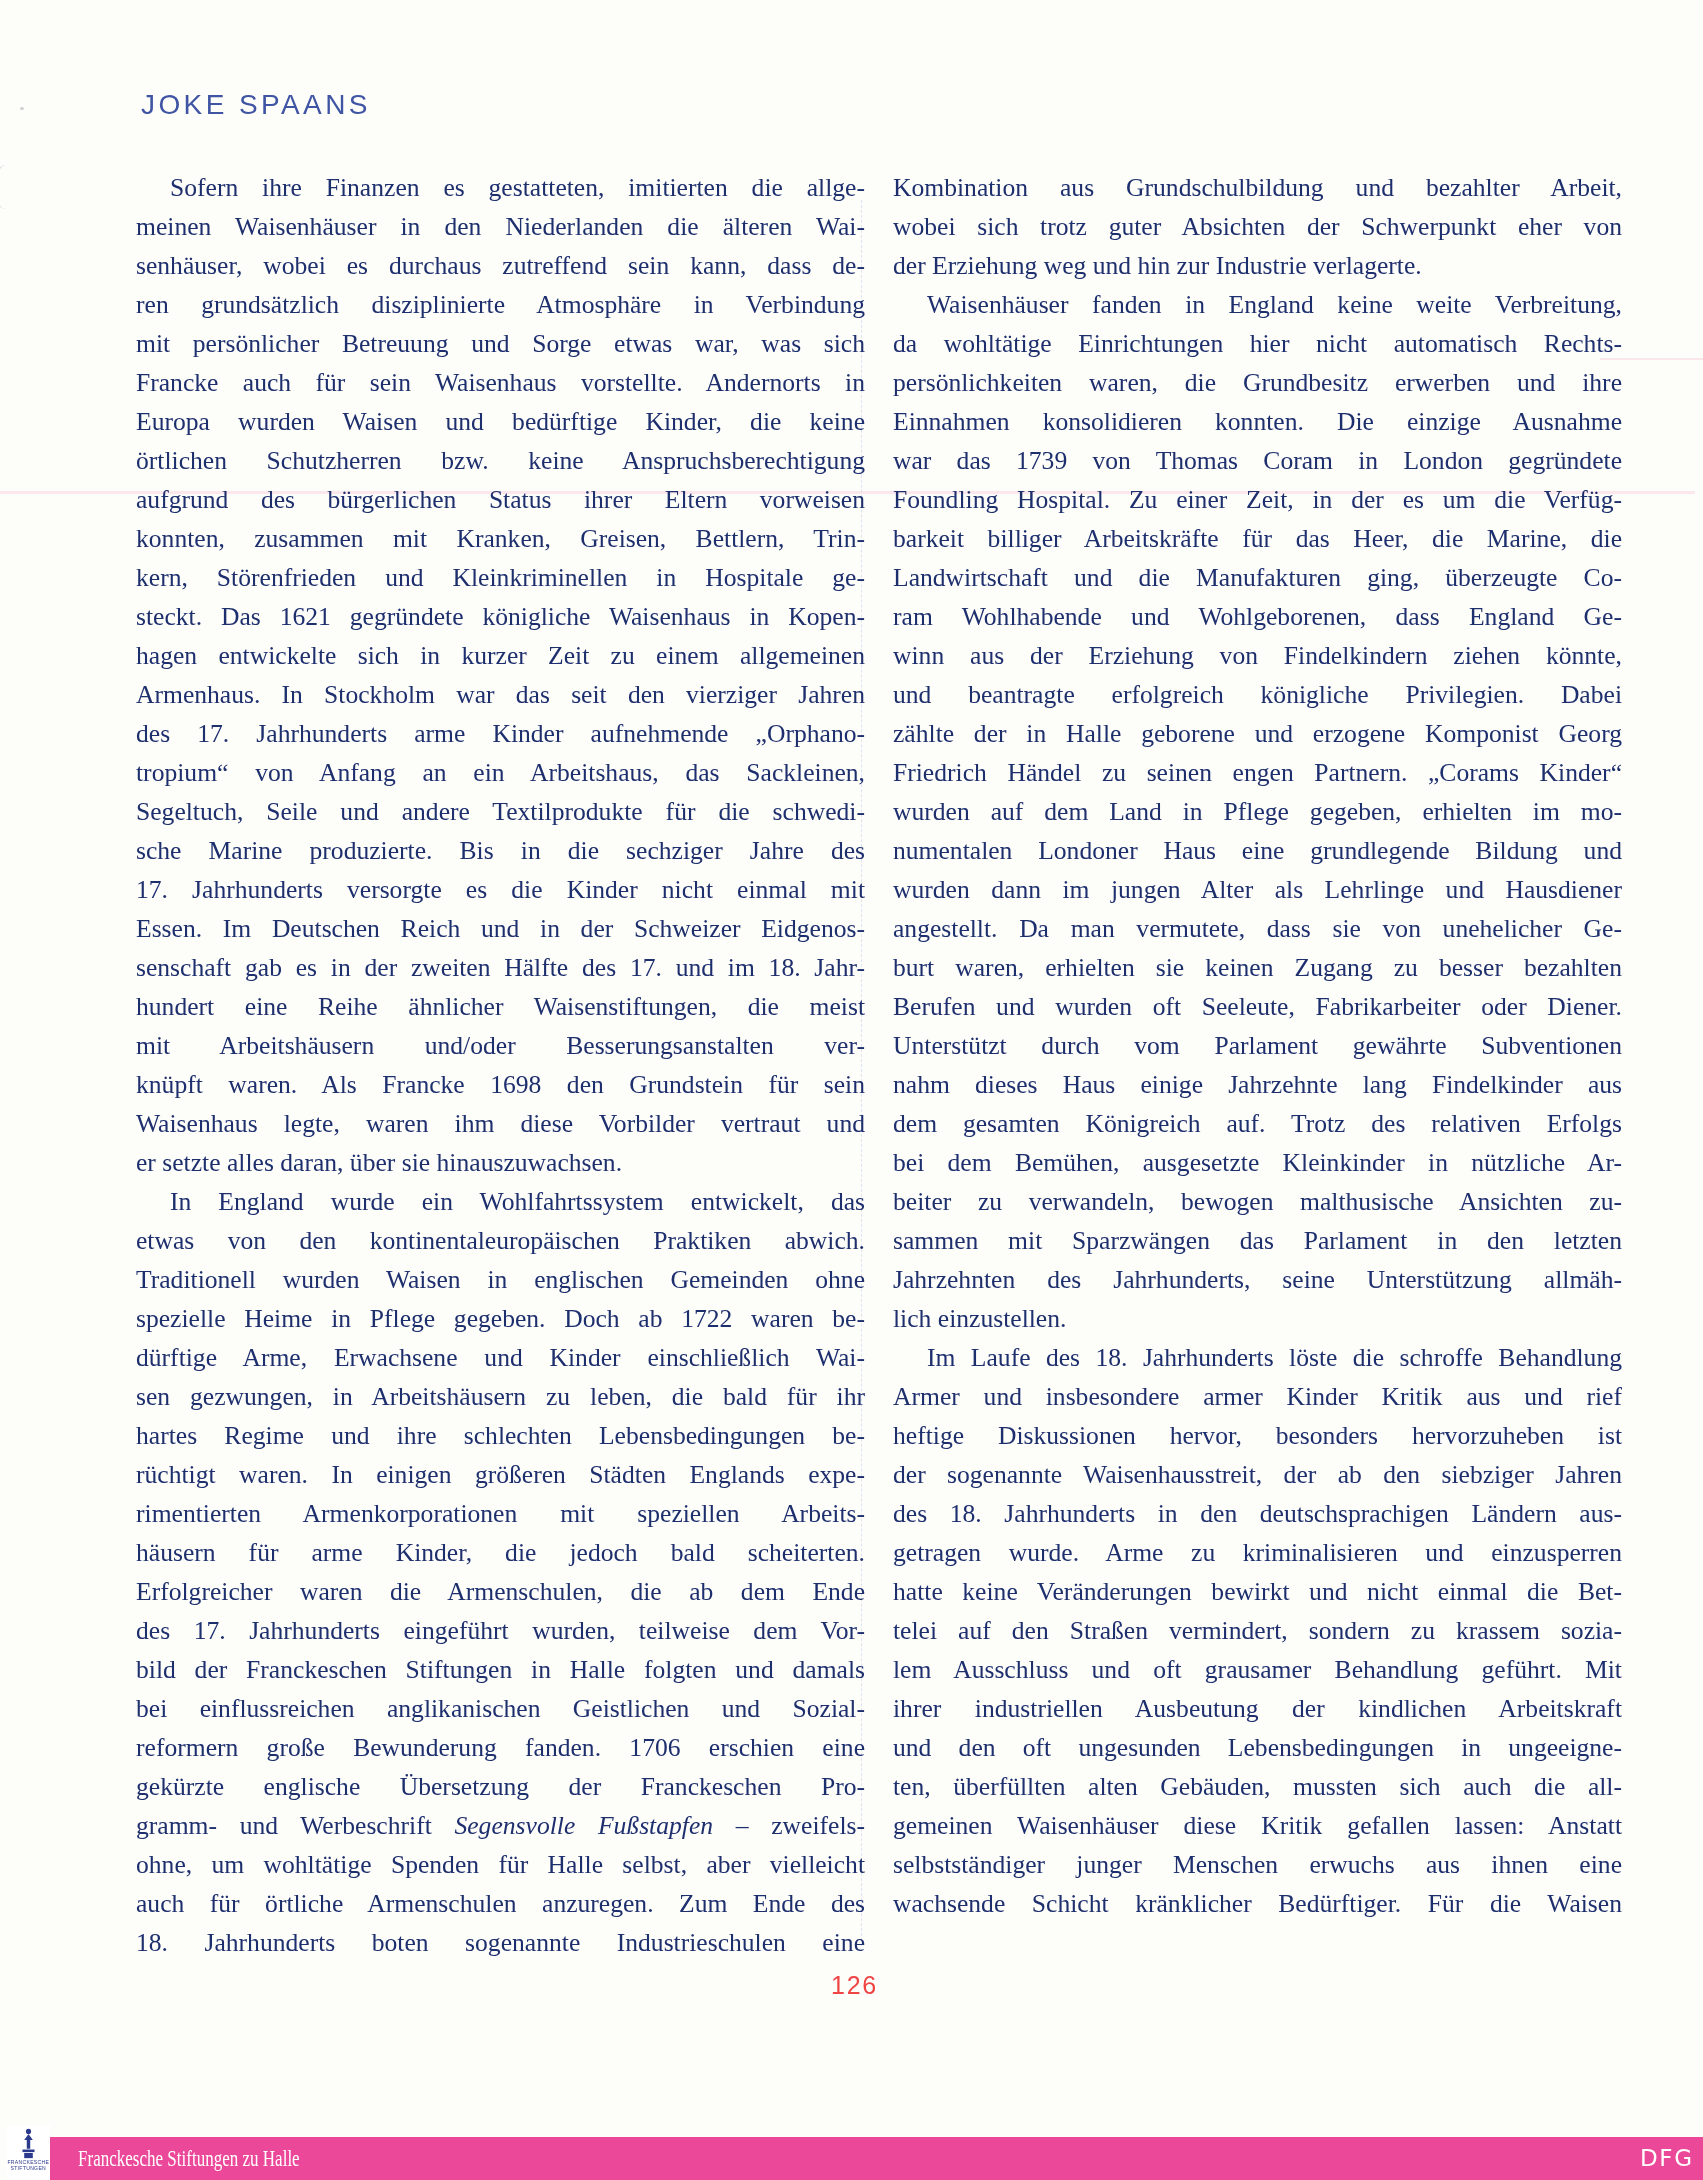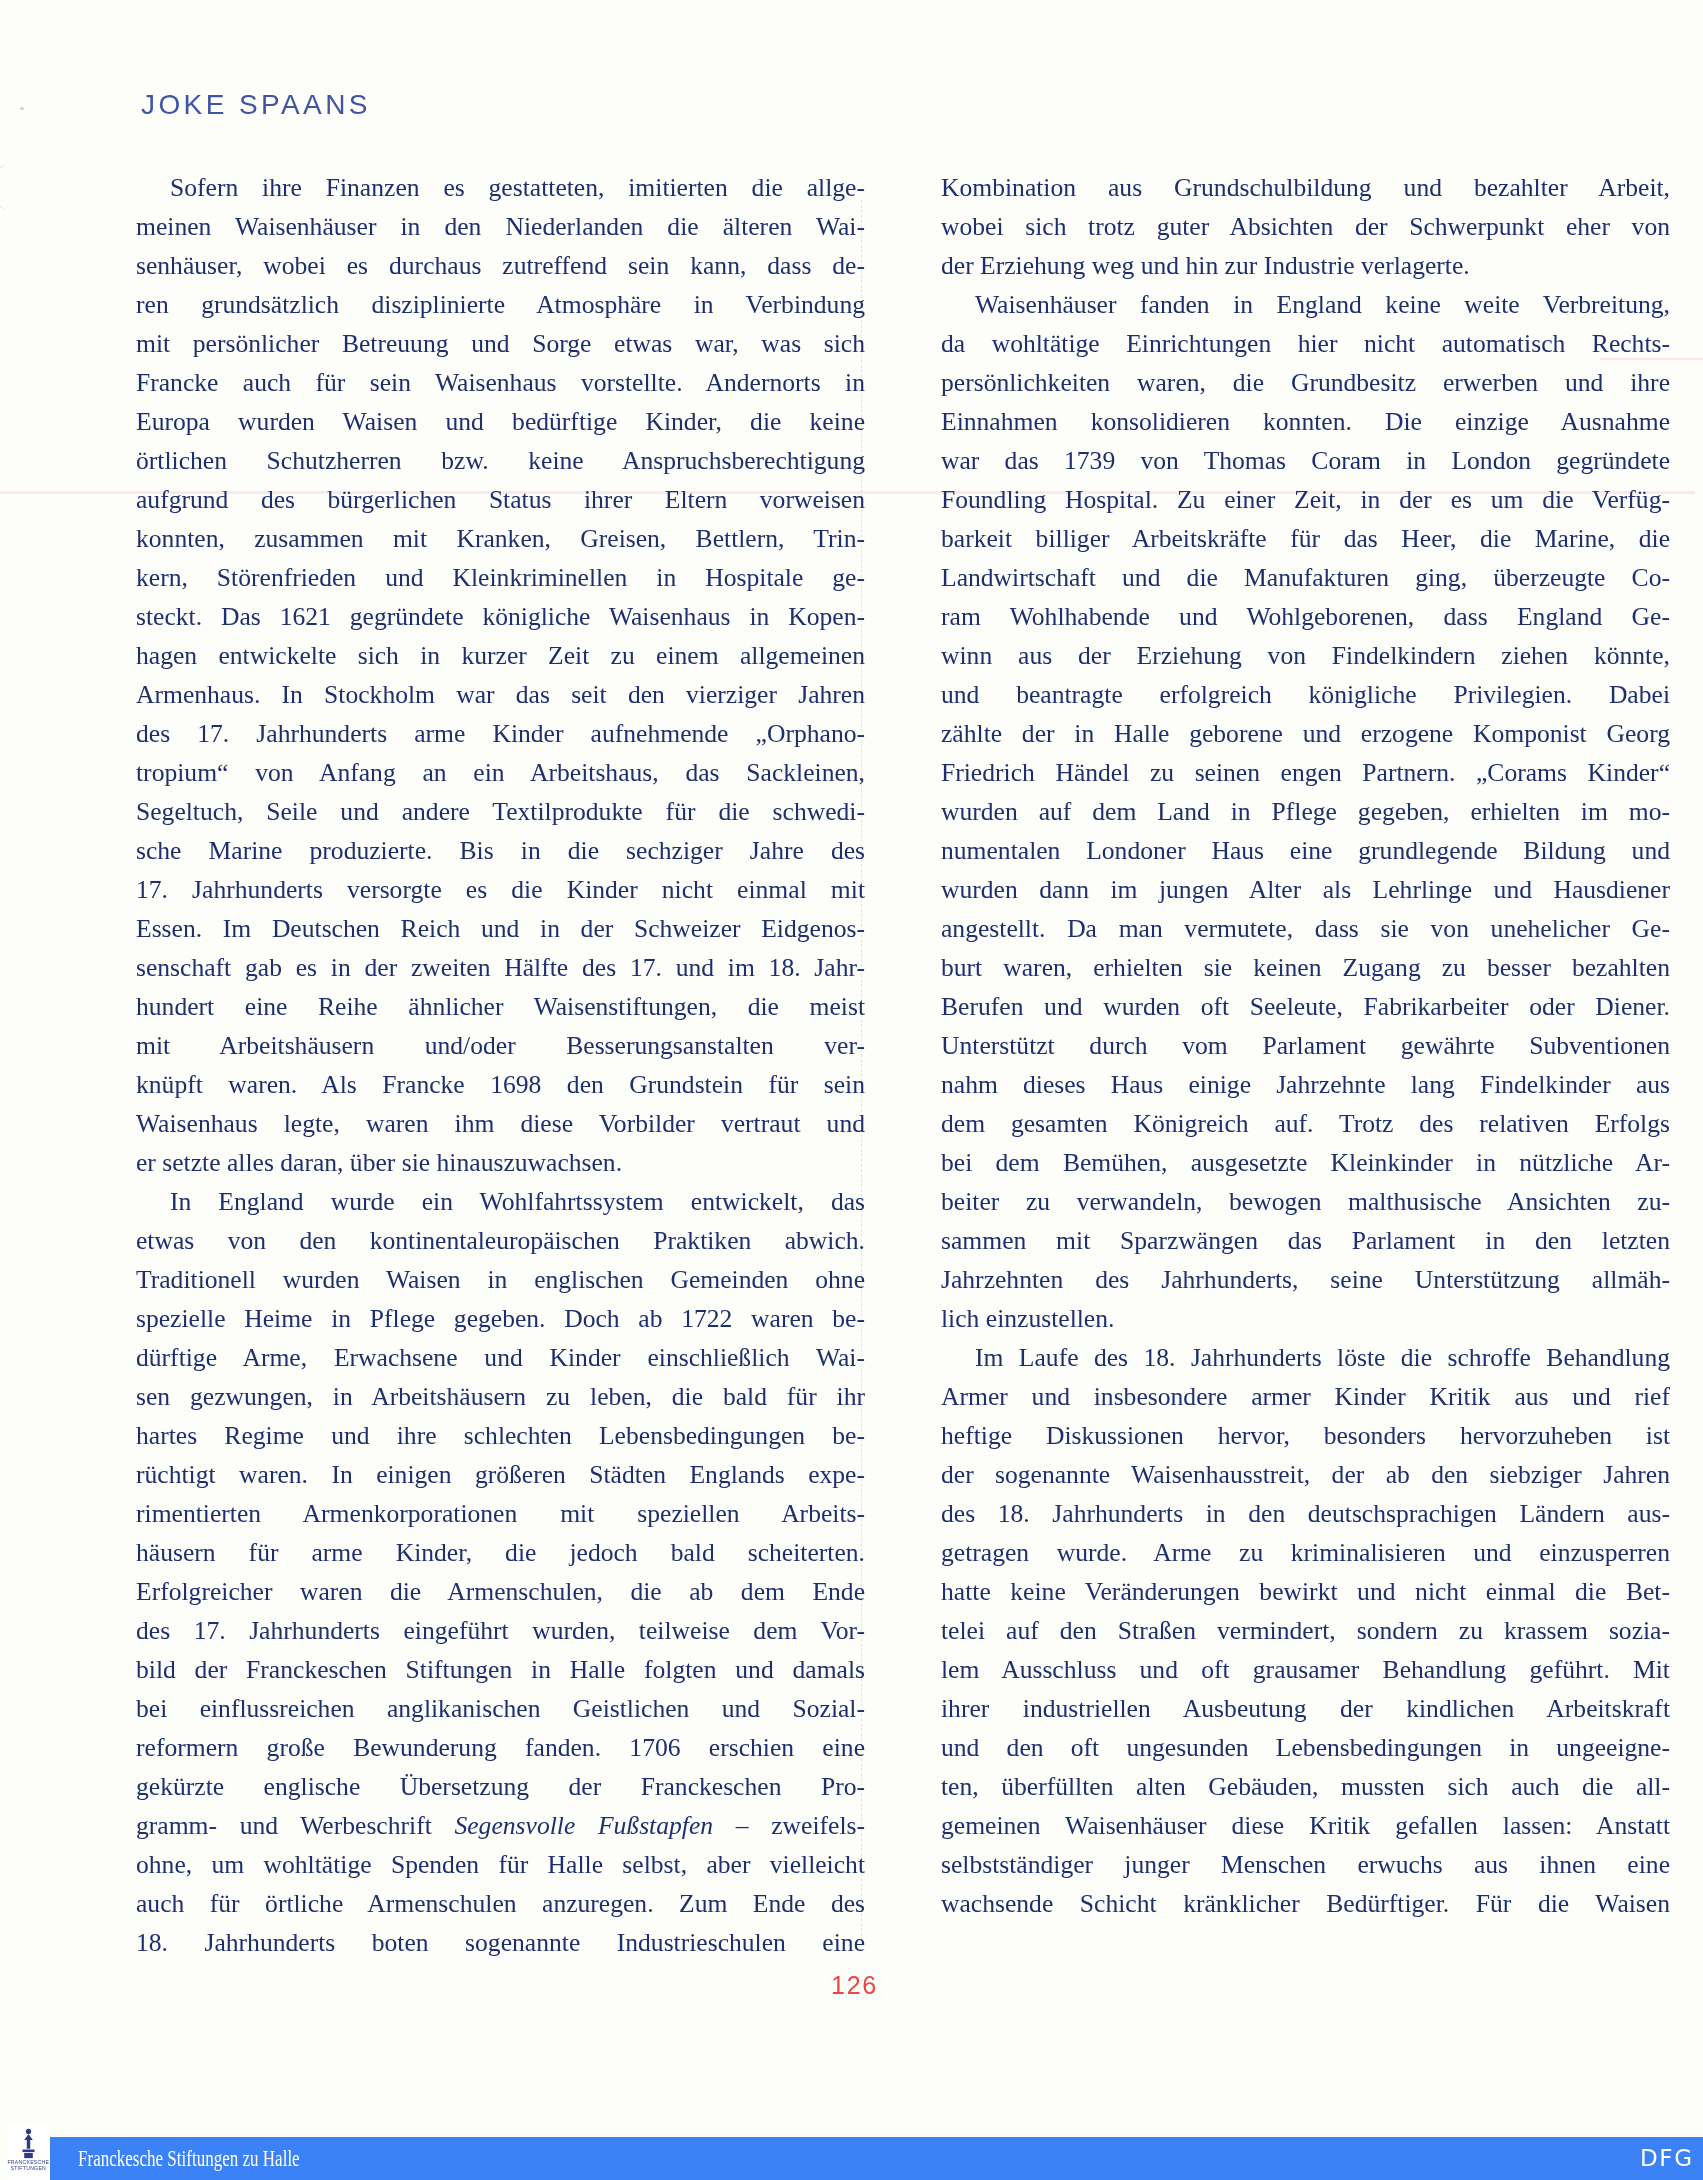--- a/index.html
+++ b/index.html
@@ -11,36 +11,36 @@
   .author-header{
     position:absolute;left:141px;top:89px;
     font-family:"Liberation Sans", sans-serif;
     font-size:28px;letter-spacing:3.4px;color:#3f55a3;font-weight:400;
   }
   .col{
     position:absolute;top:168px;width:729px;
     color:#1e2f6e;font-size:25.6px;line-height:39px;
   }
   .col-left{left:136px;}
-  .col-right{left:893px;margin-left:48px;}
+  .col-right{left:893px;}
   .line{
     text-align:justify;text-align-last:justify;
     height:39px;overflow:hidden;
   }
   .line.endline{text-align-last:left;font-family:Liberation Serif, serif;}
   .line.indent{text-indent:34px;}
   .pagenum{
     position:absolute;top:1971px;left:816px;width:77px;text-align:center;
     font-family:"Liberation Sans", sans-serif;
     font-size:25px;letter-spacing:1.7px;color:#ef4444;
   }
   
   .footer-bar{
     position:absolute;left:49px;right:0;top:2137px;height:43px;
-    background:#3b82f6;
+    background:#ec4899;
   }
   .footer-title{
     position:absolute;left:29px;top:0;height:43px;line-height:43px;
     color:#ffffff;font-size:23px;font-family:"Liberation Serif", serif;
     transform:scaleX(0.74);transform-origin:left center;white-space:nowrap;
   }
   .dfg-logo{
     position:absolute;right:10.2px;top:0;height:43px;line-height:43px;
     color:#ffffff;font-family:"DejaVu Sans", sans-serif;
     font-weight:400;font-size:23px;letter-spacing:1.7px;

